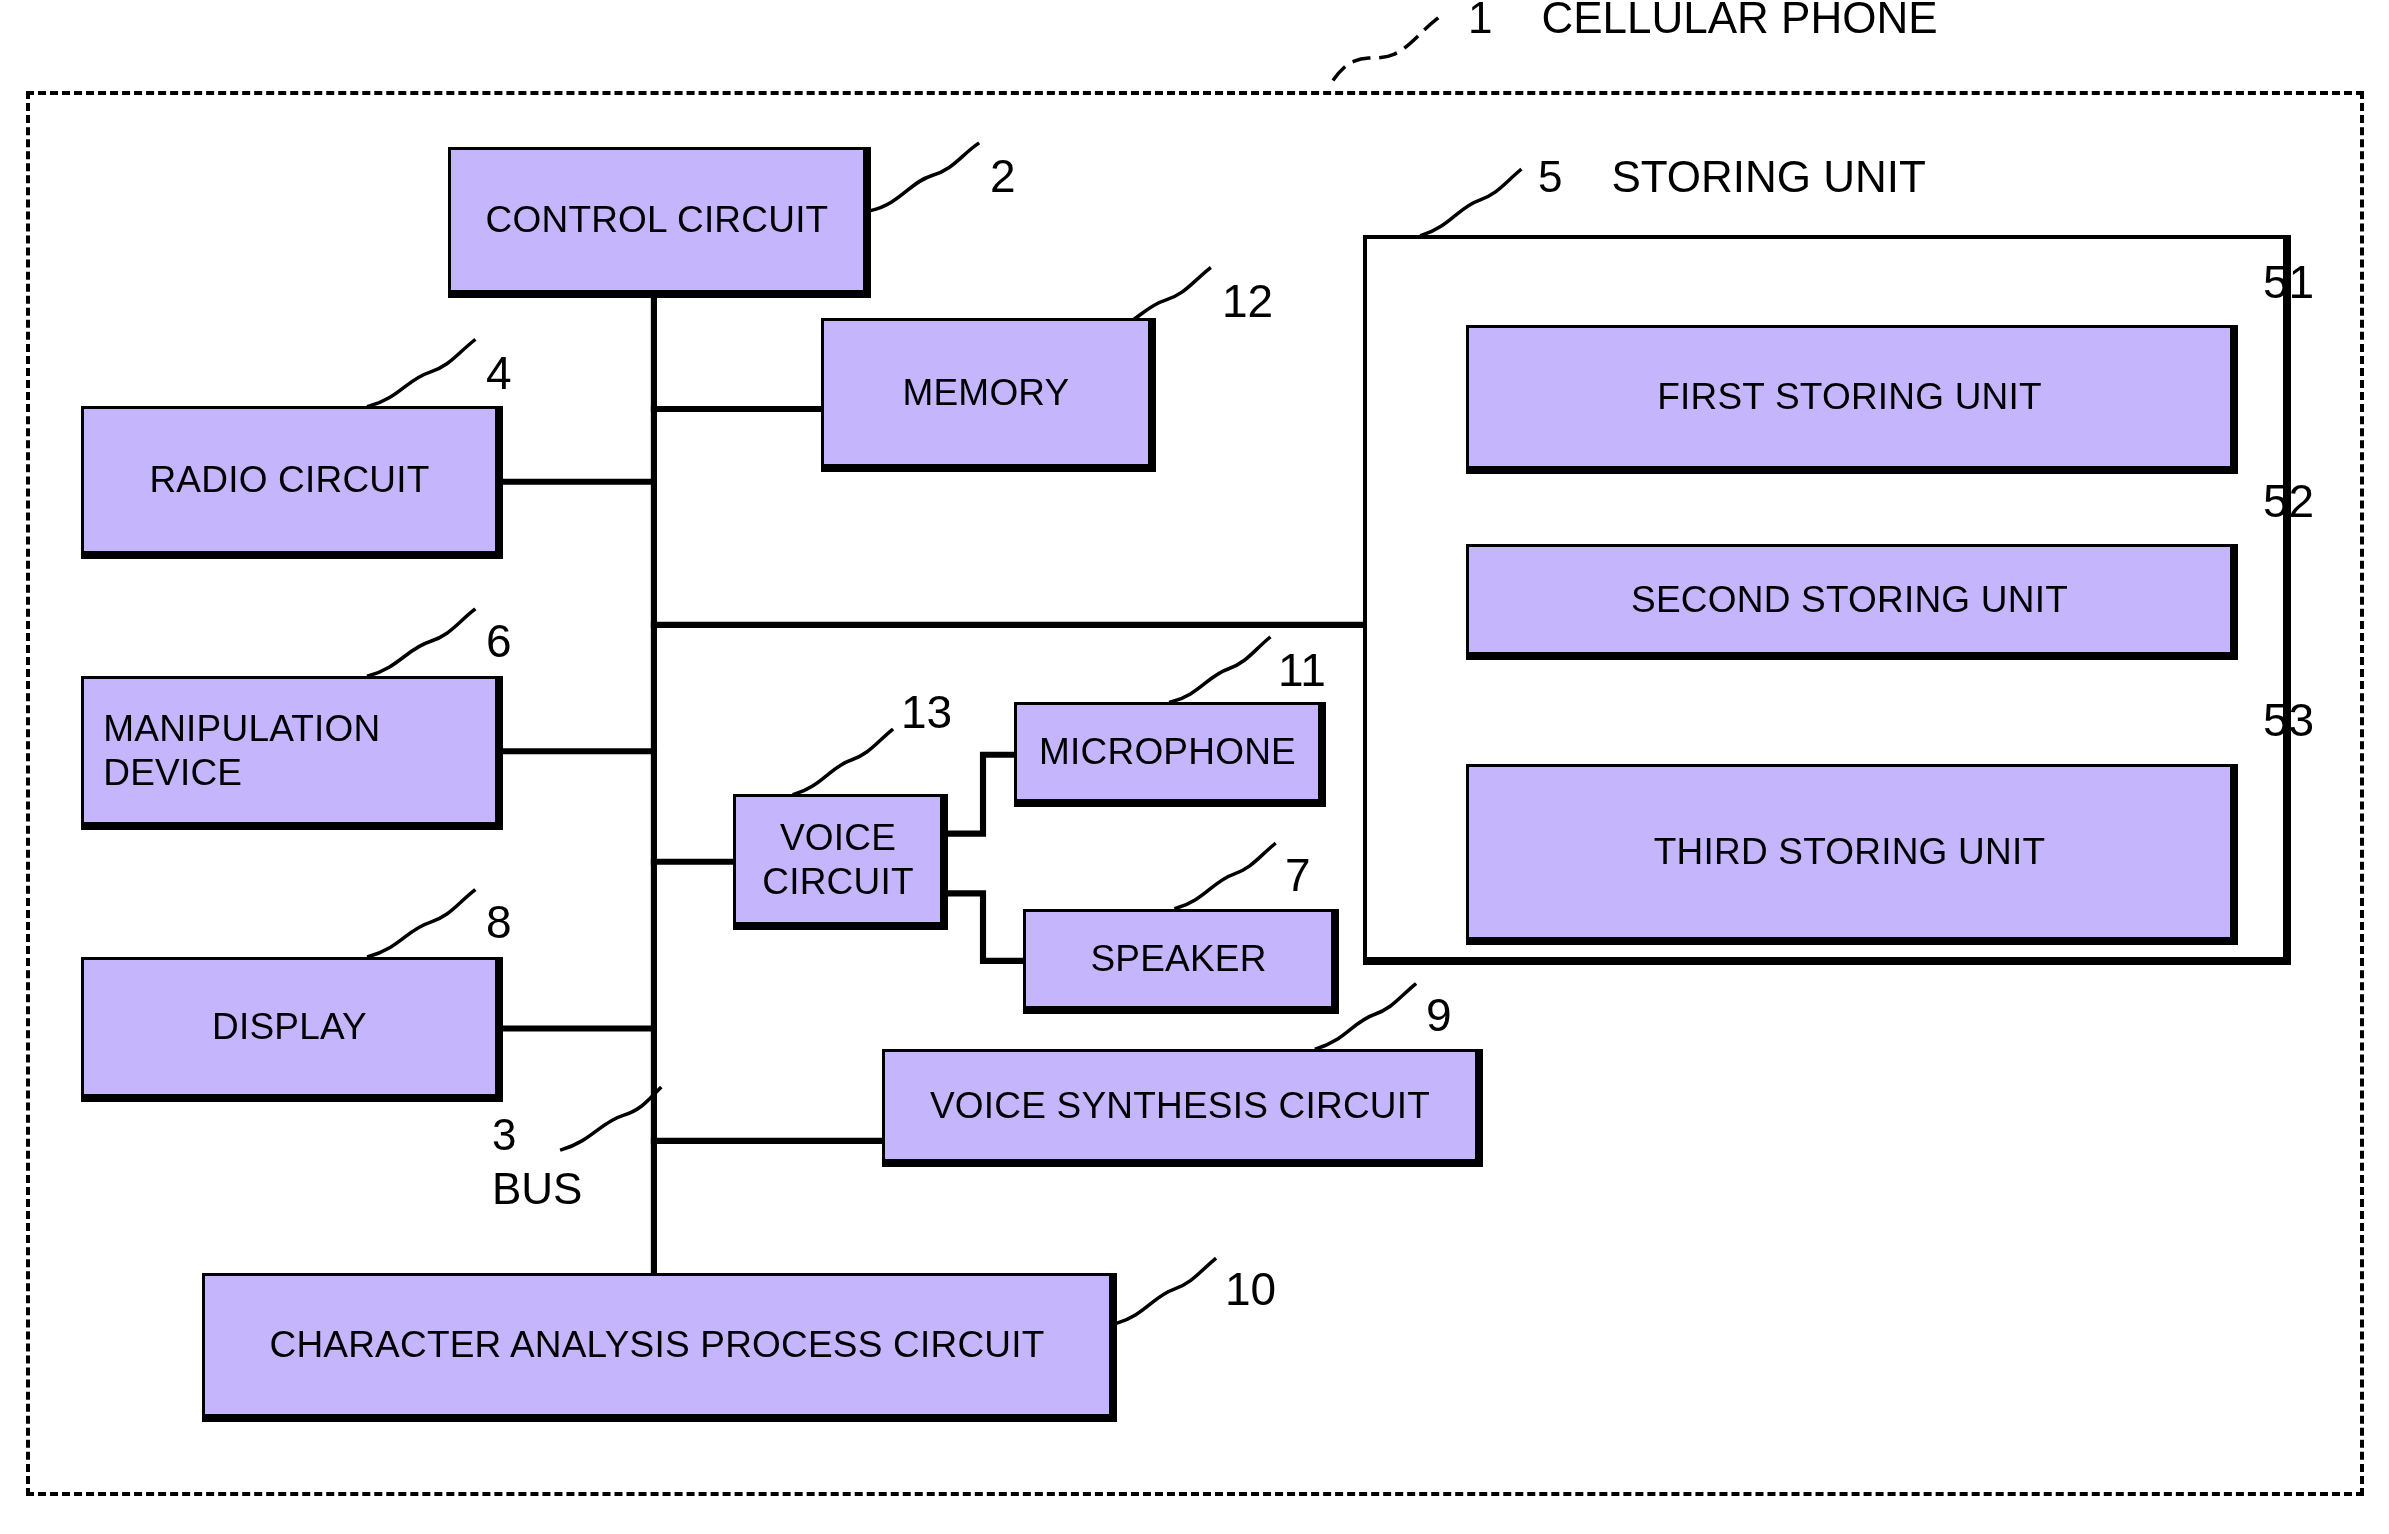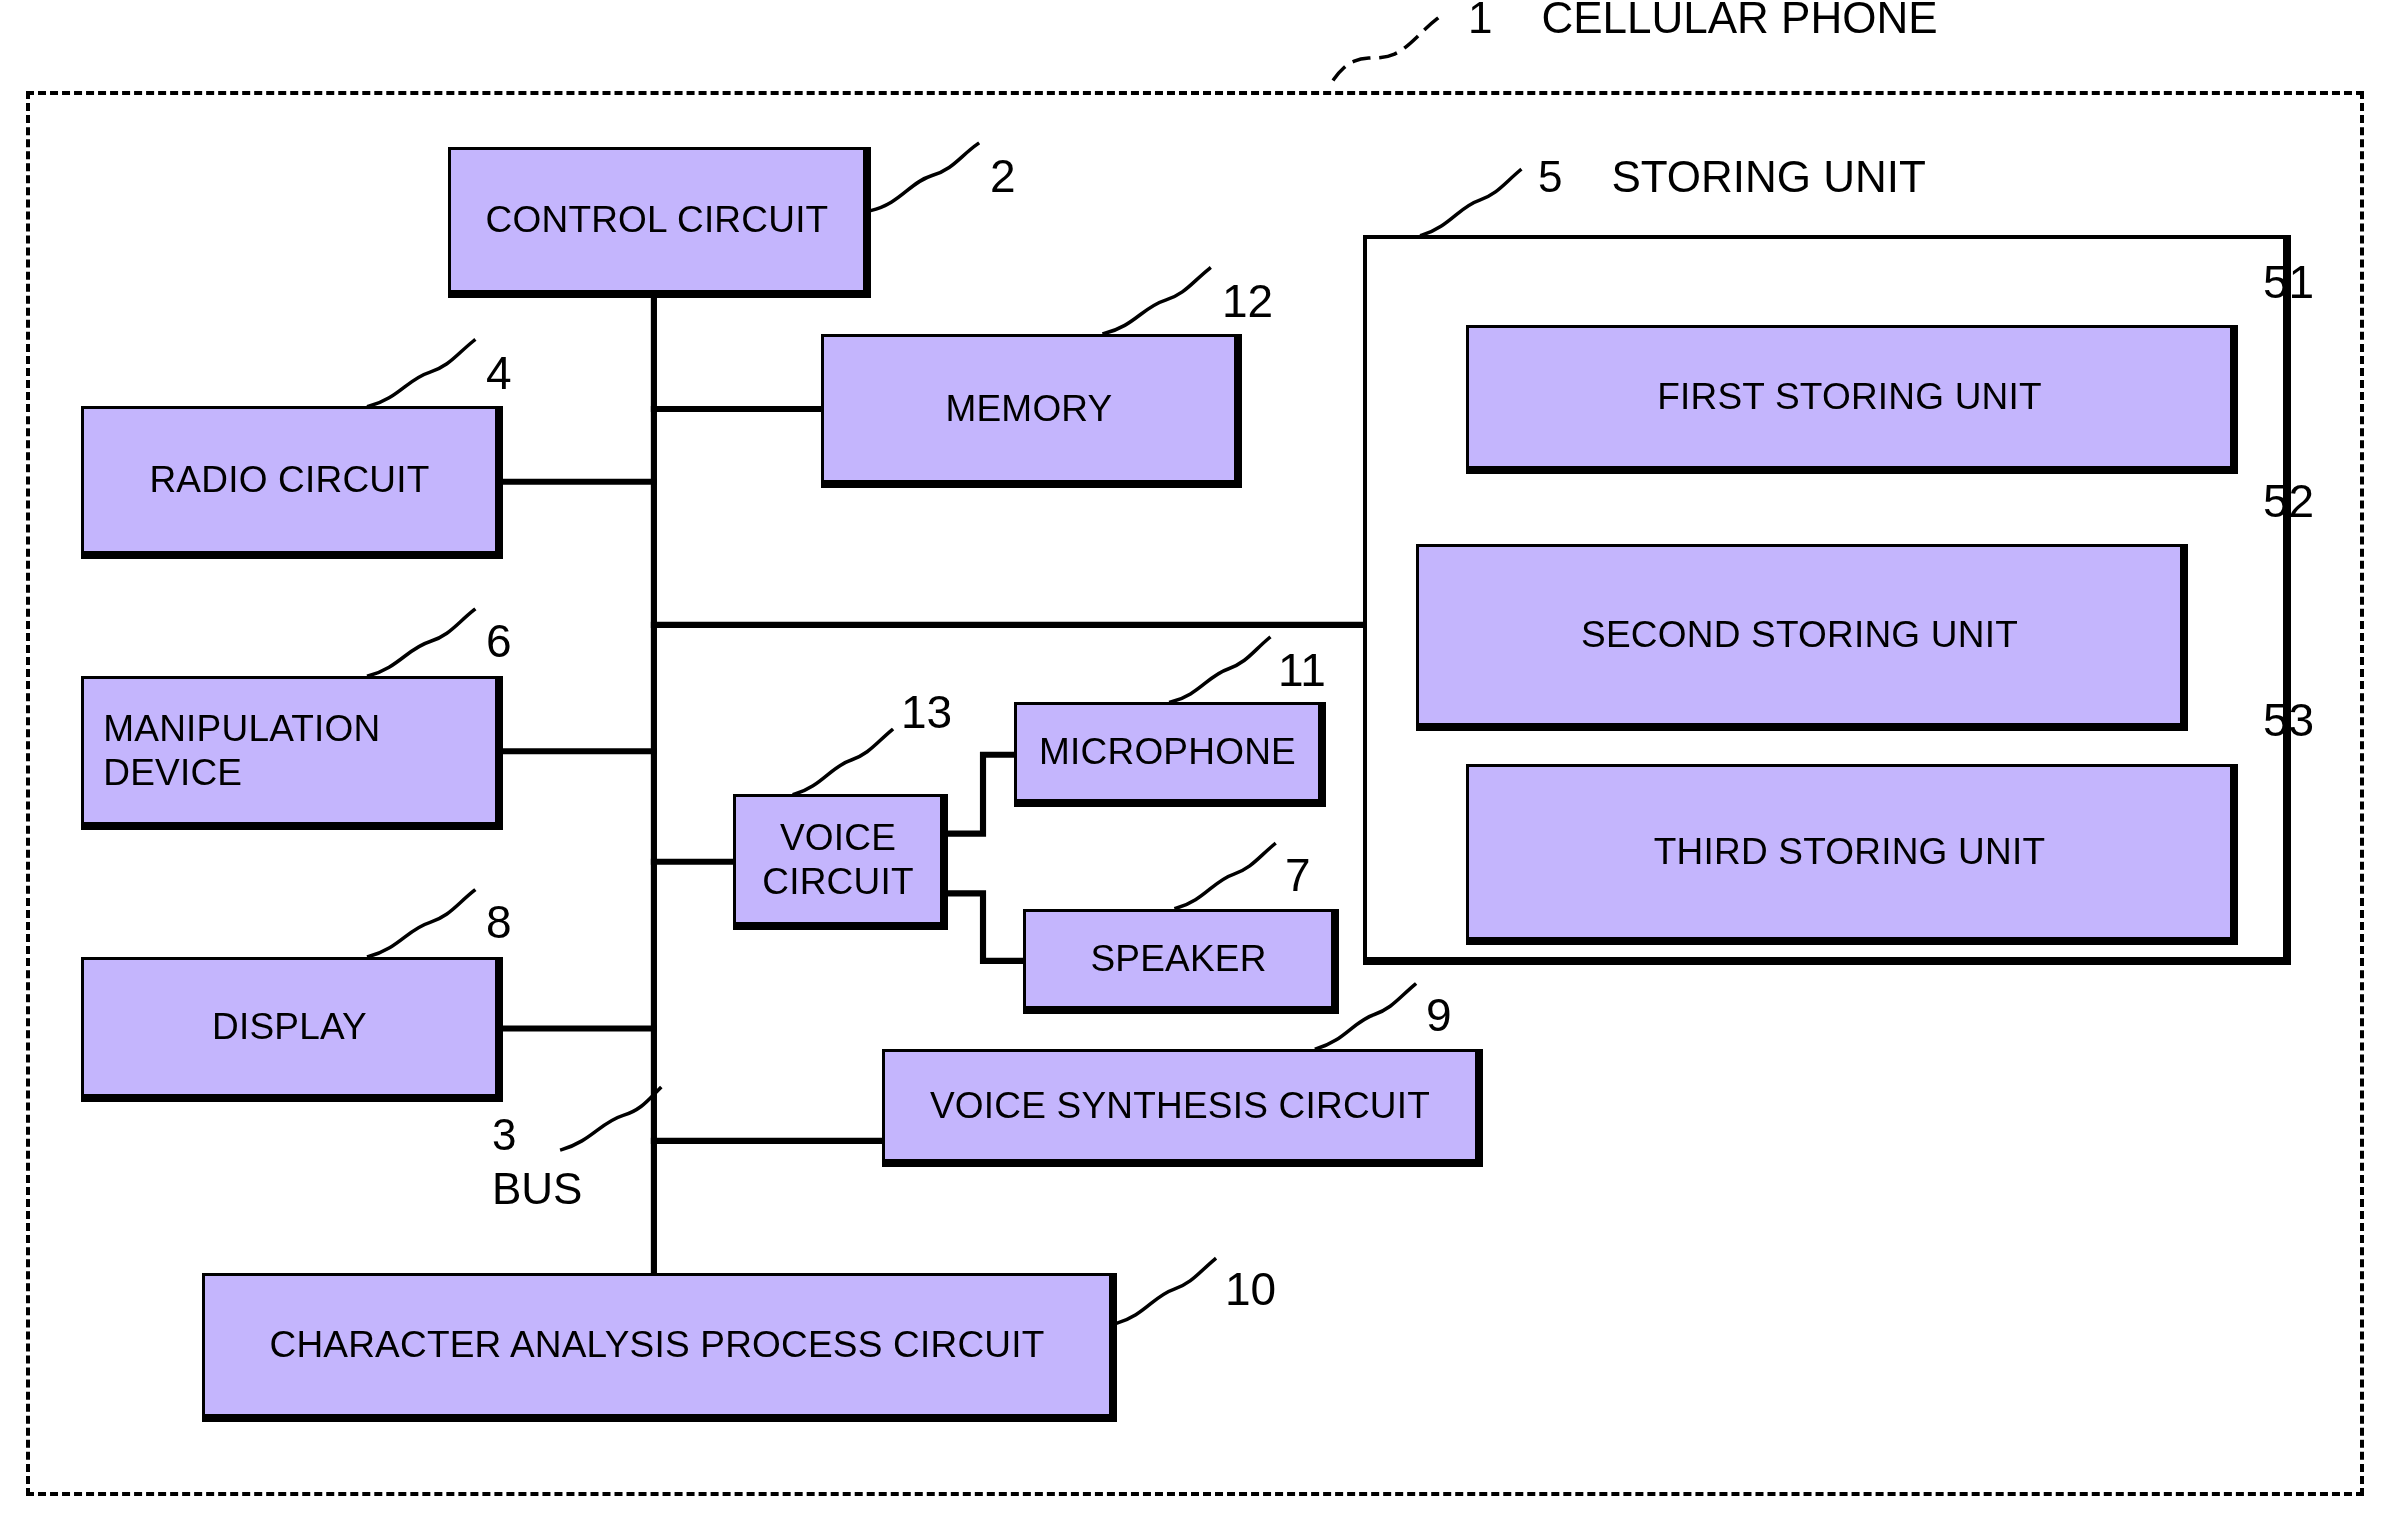--- a/index.html
+++ b/index.html
@@ -117,21 +117,21 @@
 
         <path d="M2452,870 C2484,860 2494,839 2518,831 C2538,824 2546,812 2564,797"></path>
       </g>
     </g>
   </svg>
 
   <div class="block" style="left:448px;top:147px;width:423px;height:151px;">
     <span class="lbl">CONTROL CIRCUIT</span>
   </div>
 
-  <div class="block" style="left:821px;top:334px;width:421px;height:154px;">
+  <div class="block" style="left:821px;top:318px;width:335px;height:154px;">
     <span class="lbl">MEMORY</span>
   </div>
 
   <div class="block" style="left:81px;top:406px;width:422px;height:153px;">
     <span class="lbl">RADIO CIRCUIT</span>
   </div>
 
   <div class="block left-align" style="left:81px;top:676px;width:422px;height:154px;">
     <span class="lbl">
       <span>MANIPULATION</span><br>
@@ -163,21 +163,21 @@
   </div>
 
   <div class="block" style="left:202px;top:1273px;width:915px;height:149px;">
     <span class="lbl">CHARACTER ANALYSIS PROCESS CIRCUIT</span>
   </div>
 
   <div class="block" style="left:1466px;top:325px;width:772px;height:149px;">
     <span class="lbl">FIRST STORING UNIT</span>
   </div>
 
-  <div class="block" style="left:1416px;top:544px;width:772px;height:187px;">
+  <div class="block" style="left:1466px;top:544px;width:772px;height:116px;">
     <span class="lbl">SECOND STORING UNIT</span>
   </div>
 
   <div class="block" style="left:1466px;top:764px;width:772px;height:181px;">
     <span class="lbl">THIRD STORING UNIT</span>
   </div>
 
   <div class="caption" style="left:1468px;top:-7px;">
     <span>1</span>
     &nbsp;&nbsp;

